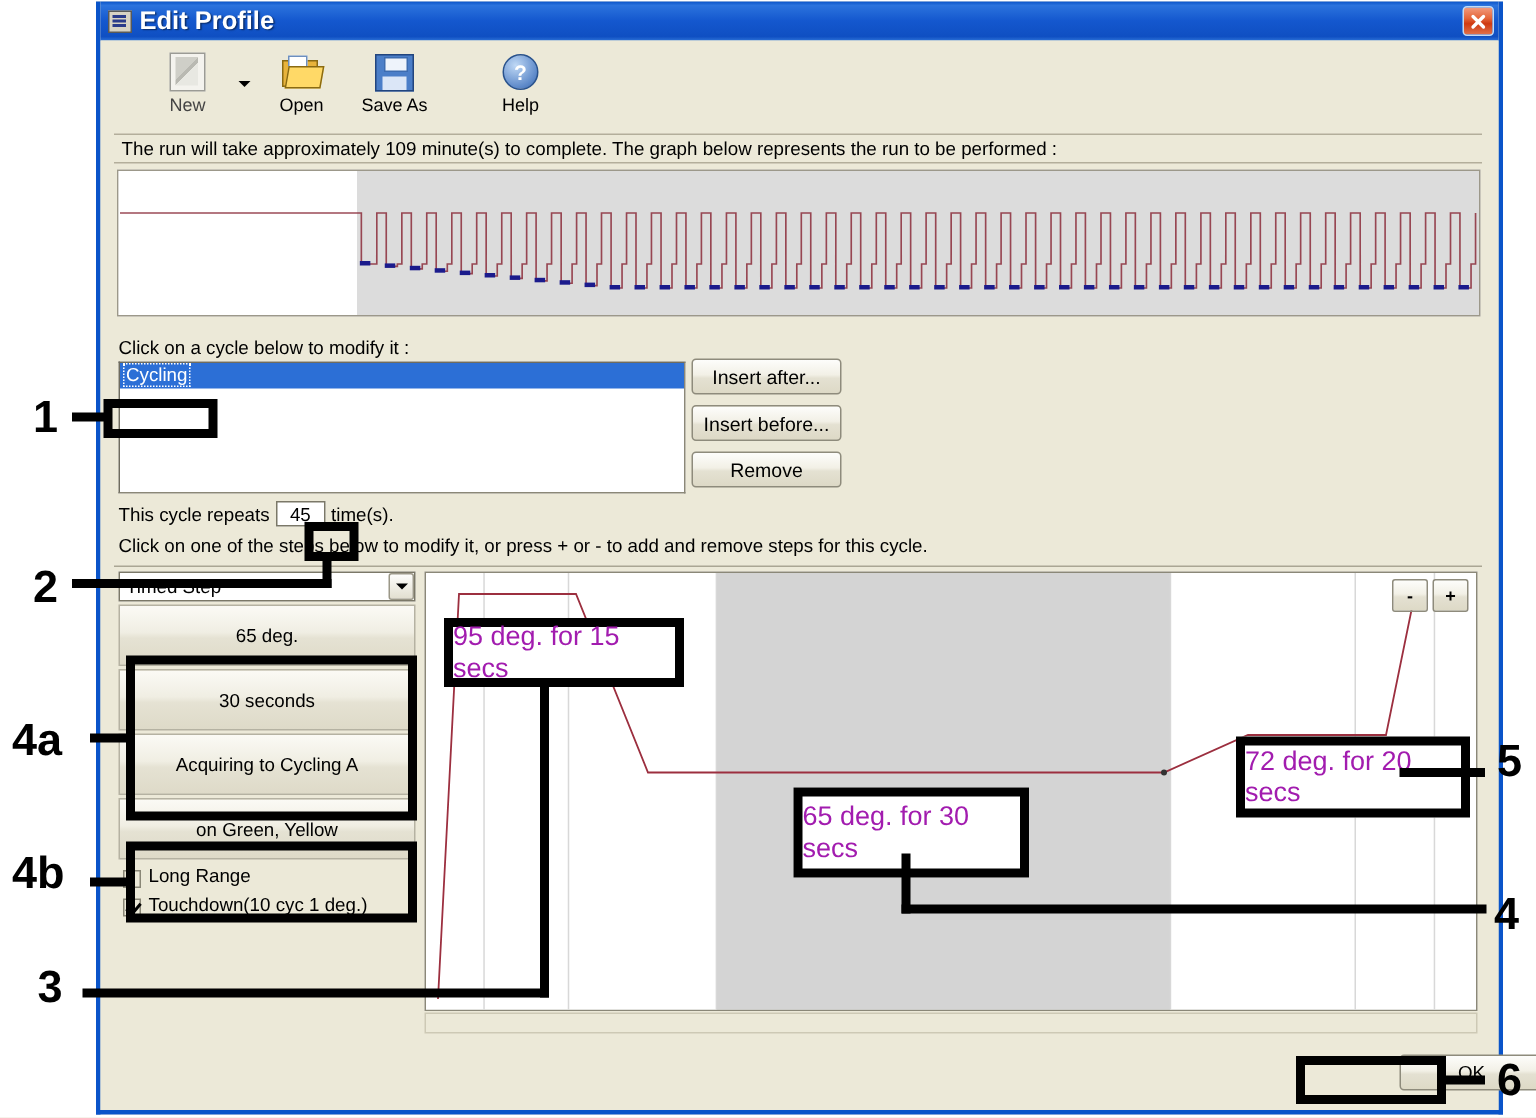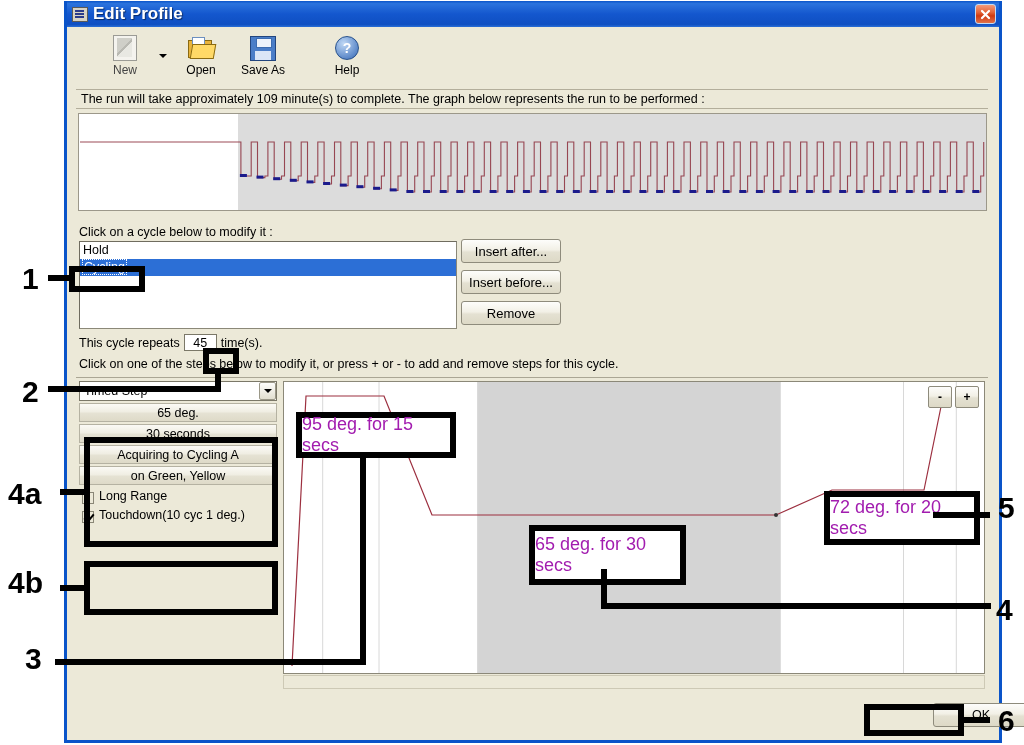--- a/index.html
+++ b/index.html
@@ -140,21 +140,21 @@
     display:flex;align-items:center;box-sizing:border-box;font-size:12.5px;
   }
   #stype .txt{padding-left:4px;flex:1;}
   #stype .arrow{
     width:17px;height:18px;margin:0 0 0 auto;
     background:linear-gradient(to bottom,#fdfdfb,#e2dfd0);
     border:1px solid #9b9888;border-radius:2px;
     display:flex;align-items:center;justify-content:center;box-sizing:border-box;
   }
   .sbtn{
-    width:198px;height:19px;margin-top:2px;
+    width:198px;height:41px;margin-top:2px;
     background:linear-gradient(to bottom,#fbfaf5 0%,#f0eee3 45%,#e5e2d3 55%,#dedac8 100%);
     border:1px solid #b5b2a2;box-sizing:border-box;
     display:flex;align-items:center;justify-content:center;font-size:12.5px;
   }
   .chkrow{display:flex;align-items:flex-end;margin-top:4px;width:198px;font-size:12.5px;}
   .chkbox{
     width:12px;height:12px;background:#ece9d8;border:1px solid #8a8777;
     margin:1px 5px 0 3px;flex:0 0 auto;position:relative;box-sizing:border-box;
   }
   .chkbox.checked:after{
@@ -308,23 +308,20 @@
             <rect x="843.4" y="76.0" width="7.0" height="3" fill="#1b1b8c"></rect>
             <rect x="860.1" y="76.0" width="7.0" height="3" fill="#1b1b8c"></rect>
             <rect x="876.7" y="76.0" width="7.0" height="3" fill="#1b1b8c"></rect>
             <rect x="893.3" y="76.0" width="7.0" height="3" fill="#1b1b8c"></rect>
           </svg>
       </div>
     </div>
 
     <div id="lbl-cycles">Click on a cycle below to modify it :</div>
     <div id="cyclelist">
-      <div class="cl-item">
-        <span>Hold</span>
-      </div>
       <div class="cl-item selected">
         <span>Cycling</span>
       </div>
     </div>
     <div id="btn-col">
       <div class="xp-btn">Insert after...</div>
       <div class="xp-btn">Insert before...</div>
       <div class="xp-btn">Remove</div>
     </div>
 

